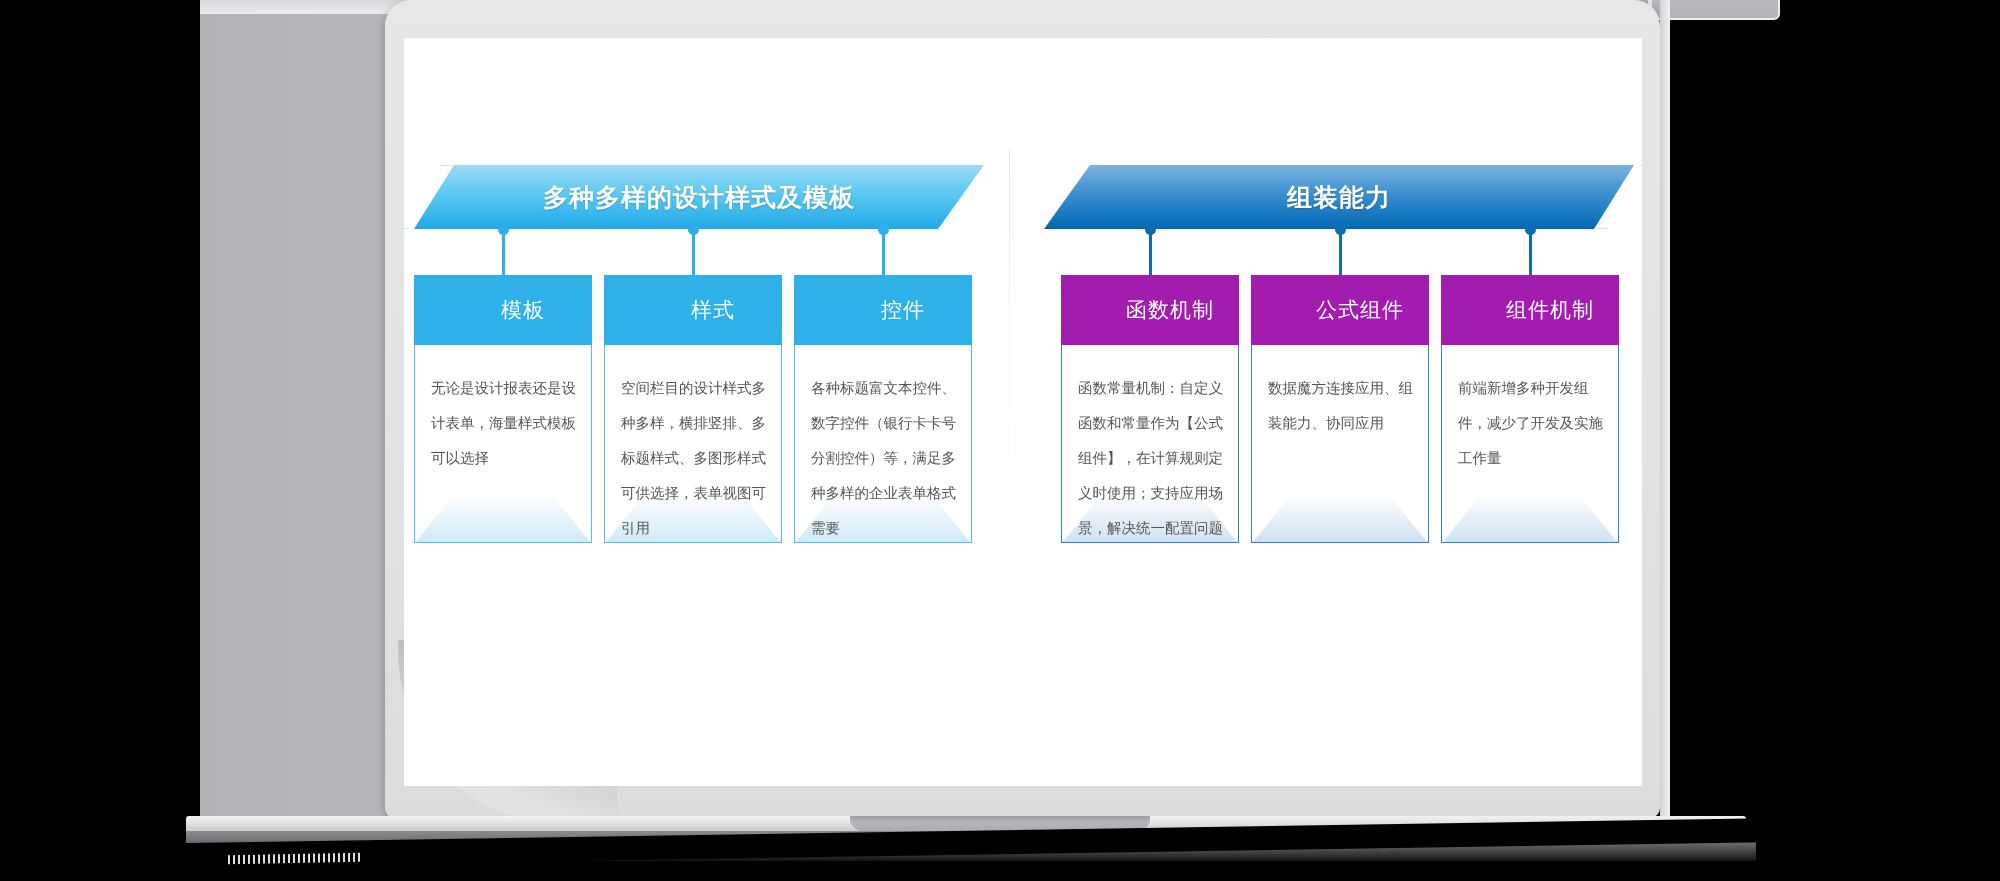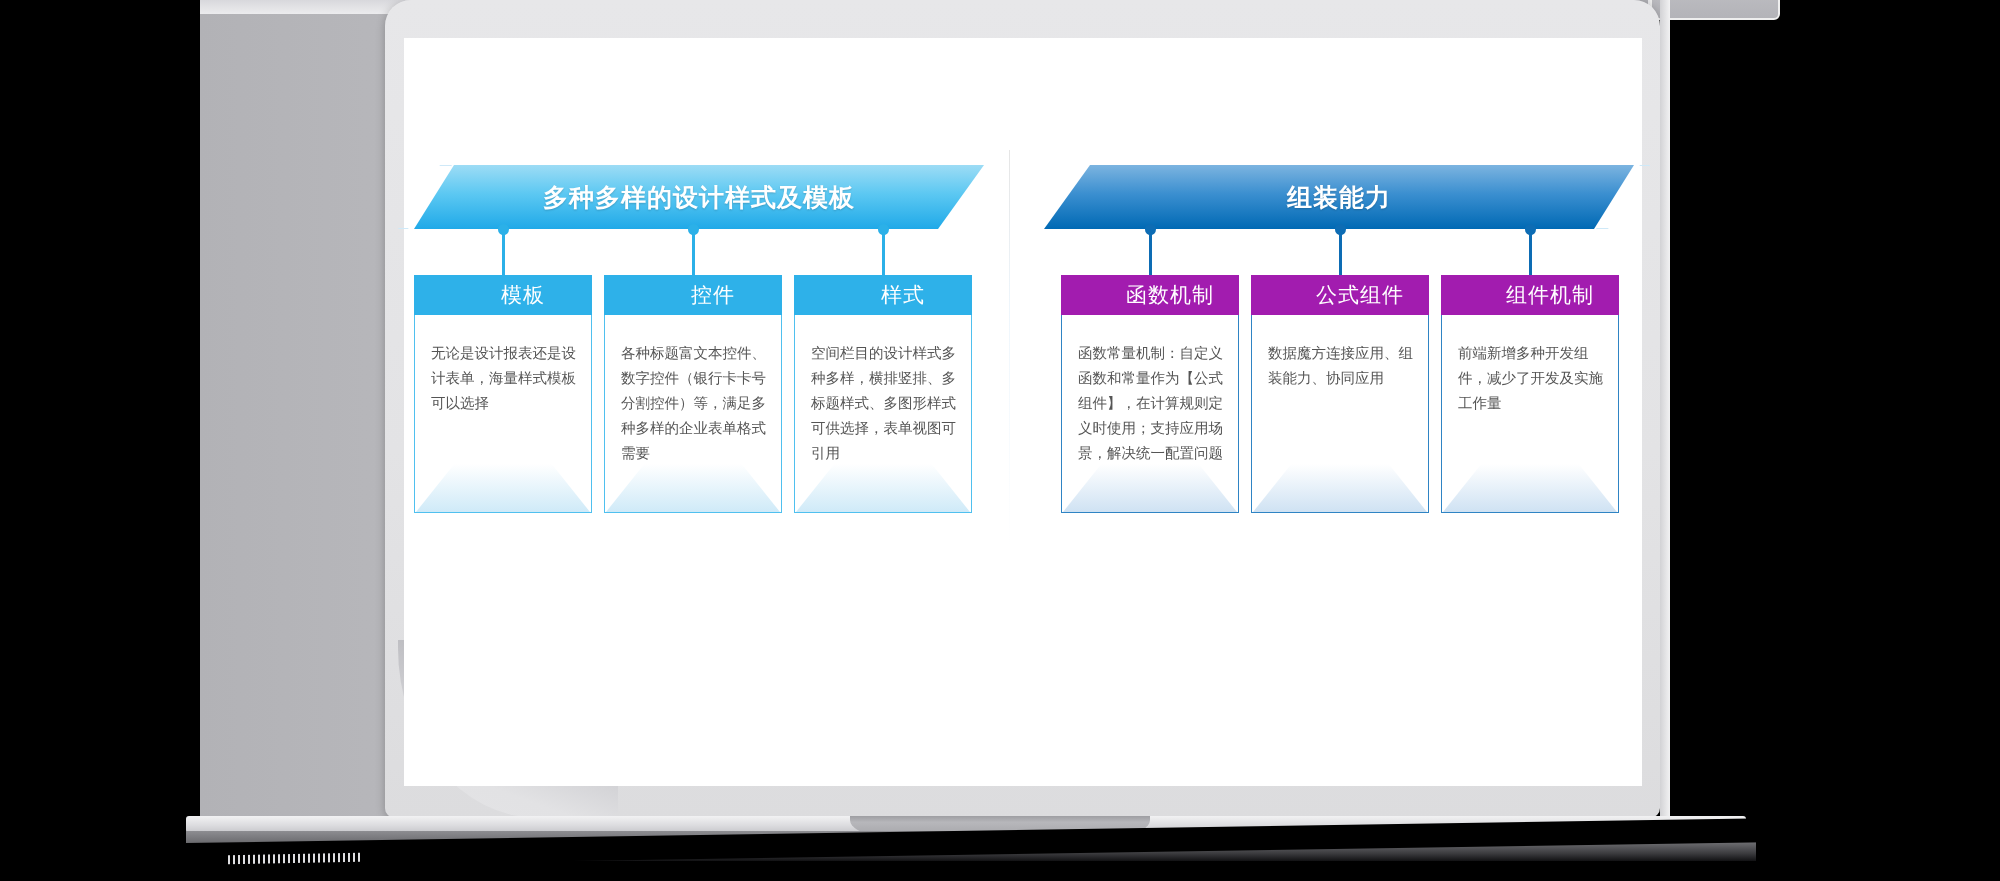--- a/index.html
+++ b/index.html
@@ -136,21 +136,21 @@
     width: 11px; height: 11px; border-radius: 50%;
   }
   .conn .line { position: absolute; left: 0; top: 0; width: 3px; height: 46px; }
   .group.left  .conn .dot, .group.left  .conn .line { background: #2bb0e8; }
   .group.right .conn .dot, .group.right .conn .line { background: #0d6cb4; }
 
   .cards { position: relative; display: flex; gap: 12px; }
   .card { width: 178px; position: relative; }
 
   .card-head {
-    height: 40px;
+    height: 70px;
     display: flex; align-items: center; justify-content: center;
     color: #fff; font-size: 21px; letter-spacing: 1px;
     position: relative;
     padding-left: 40px;
   }
   .group.left  .card-head { background: #2eb1e9; }
   .group.right .card-head { background: #a21caf; }
   .card-head::after {
     content: ""; position: absolute; left: 50%; bottom: -12px;
     transform: translateX(-50%);
@@ -158,21 +158,21 @@
     border-right: 13px solid transparent;
   }
   .group.left  .card-head::after { border-top: 12px solid #2eb1e9; }
   .group.right .card-head::after { border-top: 12px solid #0d6cb4; }
 
   .card-body {
     height: 198px;
     padding: 26px 14px 10px 16px;
     position: relative;
     background: #fff;
-    font-size: 14.5px; line-height: 25px; color: #555;
+    font-size: 14.5px; line-height: 35px; color: #555;
     text-align: left;
   }
   .group.left  .card-body { border: 1px solid #4fc0ef; border-top: none; }
   .group.right .card-body { border: 1px solid #2f84c4; border-top: none; }
   .card-body .fade {
     position: absolute; left: 1px; right: 1px; bottom: 0; height: 48px;
     pointer-events: none;
   }
   .group.left .card-body .fade {
     background: linear-gradient(to top, #cfeaf8 0%, rgba(207,234,248,0) 100%);
@@ -244,31 +244,31 @@
 
       <div class="cards">
         <div class="card h2">
           <div class="card-head">模板</div>
           <div class="card-body">
             <div class="fade"></div>
             <div class="txt">无论是设计报表还是设计表单，海量样式模板可以选择</div>
           </div>
         </div>
         <div class="card h2">
+          <div class="card-head">样式</div>
+          <div class="card-body">
+            <div class="fade"></div>
+            <div class="txt">空间栏目的设计样式多种多样，横排竖排、多标题样式、多图形样式可供选择，表单视图可引用</div>
+          </div>
+        </div>
+        <div class="card h2">
           <div class="card-head">控件</div>
           <div class="card-body">
             <div class="fade"></div>
             <div class="txt">各种标题富文本控件、数字控件（银行卡卡号分割控件）等，满足多种多样的企业表单格式需要</div>
-          </div>
-        </div>
-        <div class="card h2">
-          <div class="card-head">样式</div>
-          <div class="card-body">
-            <div class="fade"></div>
-            <div class="txt">空间栏目的设计样式多种多样，横排竖排、多标题样式、多图形样式可供选择，表单视图可引用</div>
           </div>
         </div>
       </div>
     </div>
 
     <div class="group right">
 
       <div class="banner rt">
         <div class="ghost"></div>
         <div class="plate"></div>

